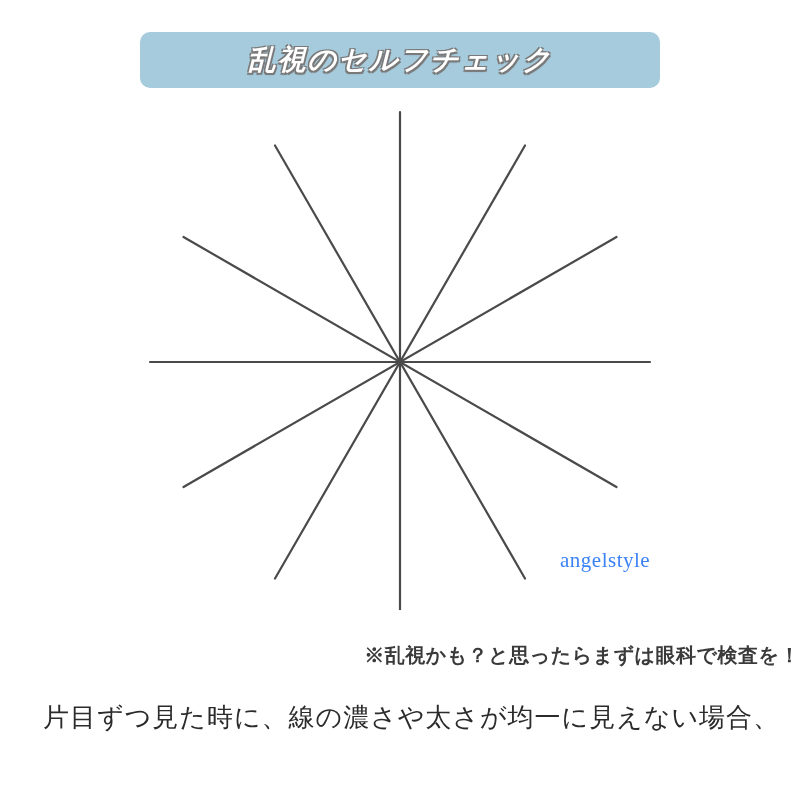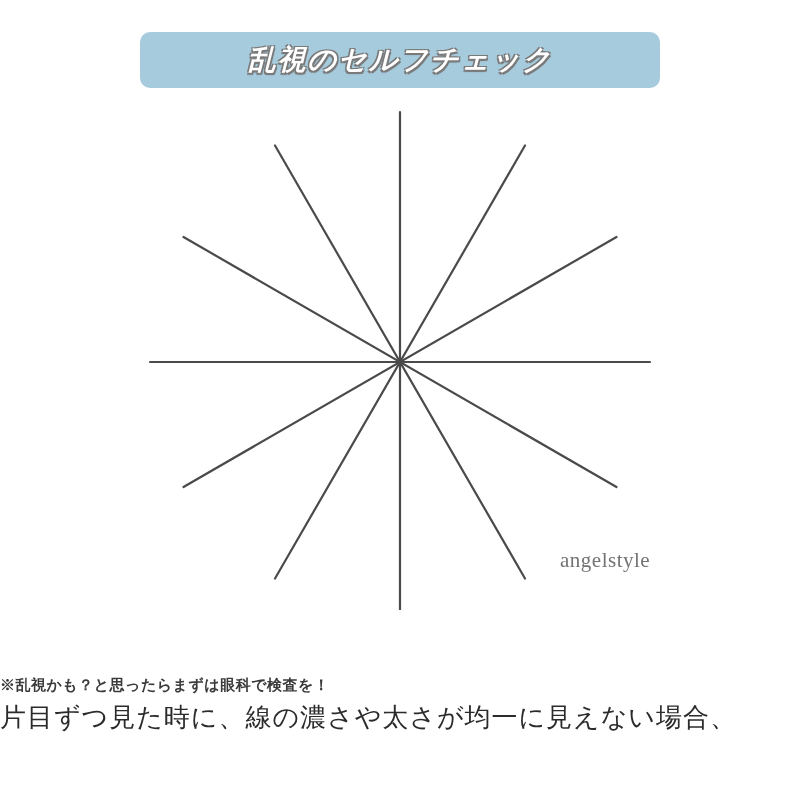--- a/index.html
+++ b/index.html
@@ -64,44 +64,44 @@
     height: 500px;
   }
 
   
   .watermark {
     position: absolute;
     left: 560px;
     top: 548px;
     font-family: "Liberation Serif", serif;
     font-size: 21px;
-    color: #737373;
+    color: #3b82f6;
     letter-spacing: 0.5px;
     white-space: nowrap;
   }
 
   
   .note-line {
     position: absolute;
     left: 0;
-    top: 676px;
+    top: 642px;
     width: 800px;
-    text-align: left;
+    text-align: right;
     font-family: "Liberation Sans", sans-serif;
     font-weight: bold;
-    font-size: 15px;
+    font-size: 20px;
     color: #3a3a3a;
     letter-spacing: 0.5px;
   }
   .body-text {
     position: absolute;
     left: 0;
     top: 700px;
     width: 780px;
-    text-align: left;
+    text-align: right;
     font-family: "Liberation Serif", serif;
     font-size: 26px;
     line-height: 1.35;
     color: #2b2b2b;
     letter-spacing: 1px;
   }
   .body-text .line {
     display: block;
   }
 </style>

